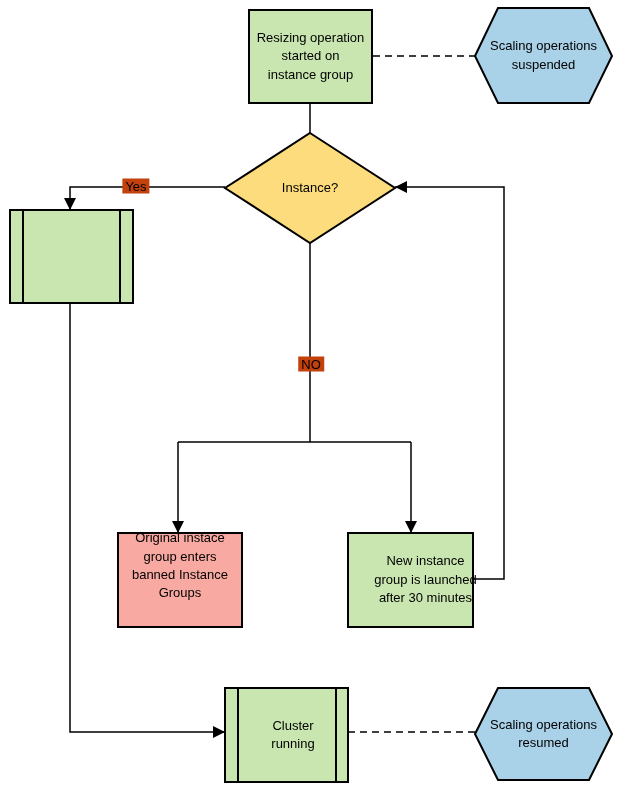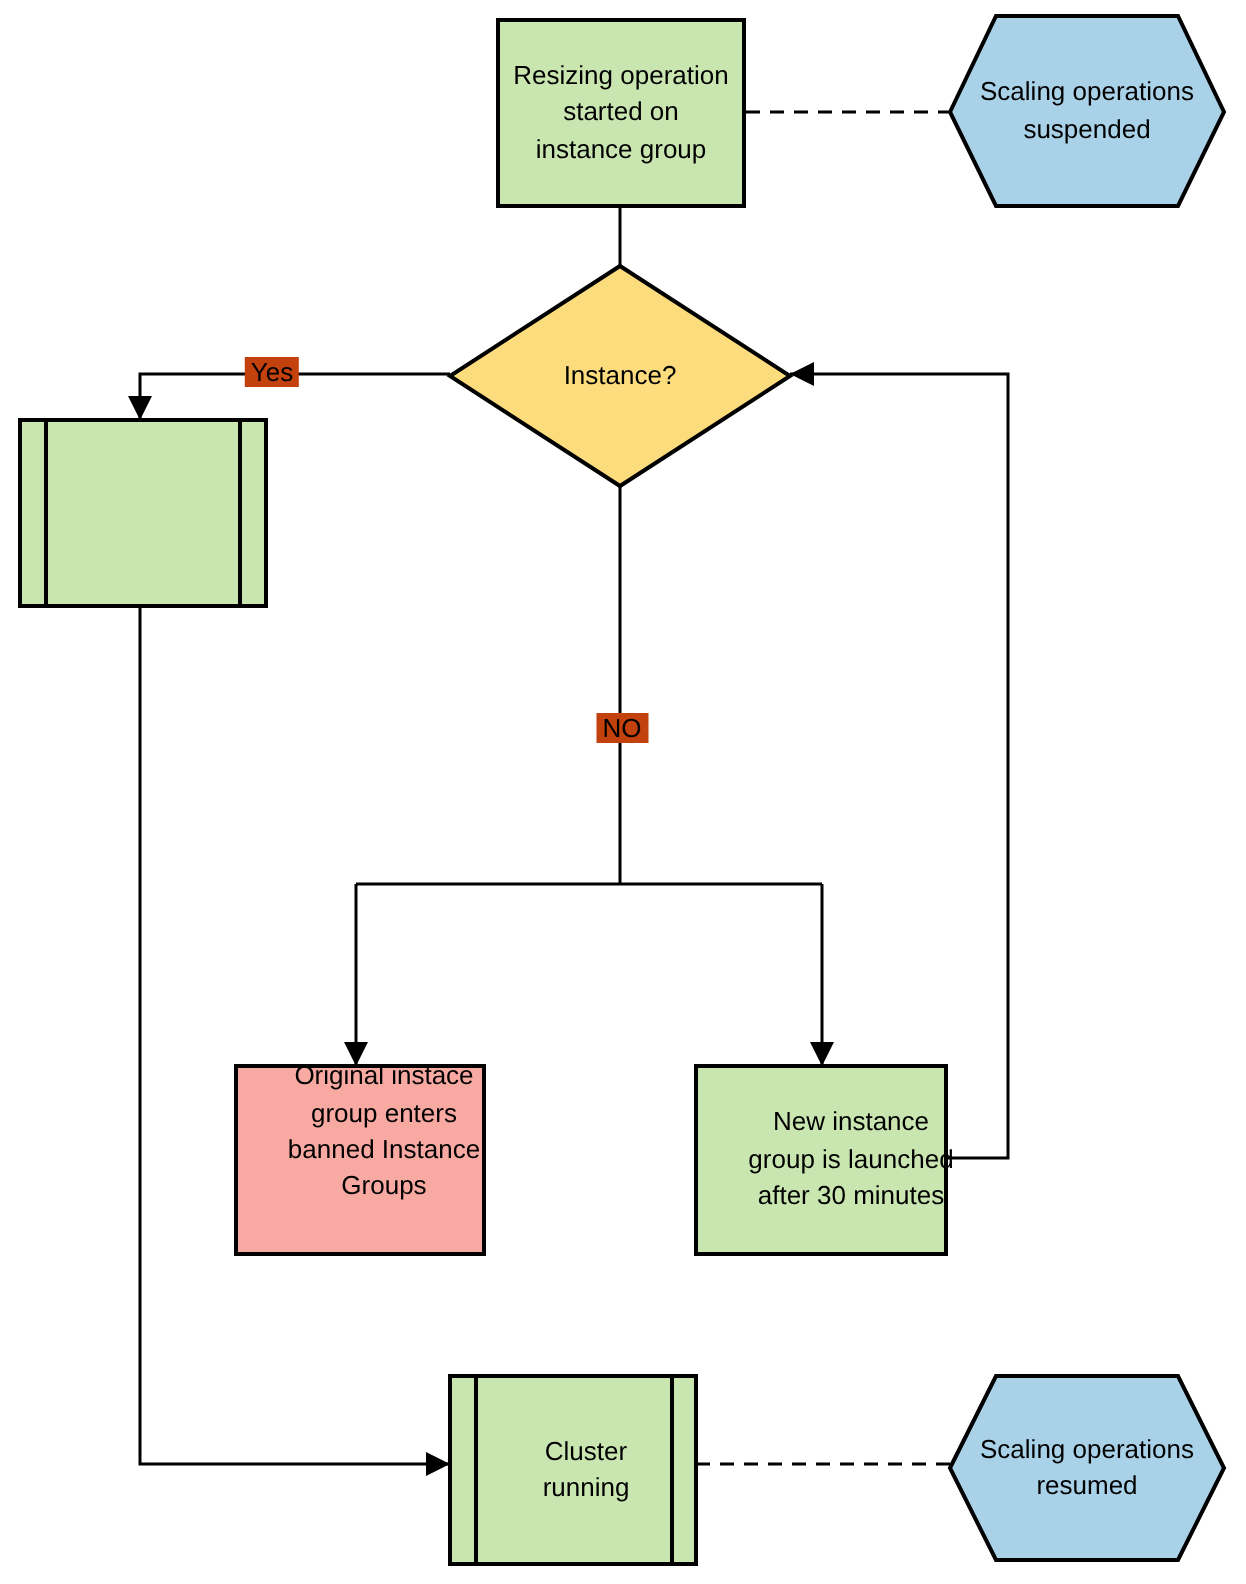--- a/index.html
+++ b/index.html
@@ -26,21 +26,21 @@
     background:#c2410c;
     padding:0 3px;
     font-size:13px;color:#000;
     pointer-events:none;
   }
   
   .lbl-start{left:249px;top:10px;width:123px;height:93px;border-radius:20px;}
   .lbl-suspended{left:475px;top:8px;width:137px;height:95px;}
   .lbl-decision{left:225px;top:133px;width:170px;height:110px;}
   .lbl-resizing{left:10px;top:210px;width:123px;height:93px;}
-  .lbl-banned{left:130px;top:533px;width:124px;height:66px;}
+  .lbl-banned{left:118px;top:533px;width:124px;height:66px;}
   .lbl-newgroup{left:348px;top:533px;width:125px;height:94px;padding-left:15px;}
   .lbl-cluster{left:225px;top:688px;width:136px;height:94px;}
   .lbl-resumed{left:475px;top:688px;width:137px;height:92px;}
   .lbl-yes{left:136px;top:186px;}
   .lbl-no{left:311px;top:351px;margin-top:13px;}
 </style>
 </head>
 <body>
 
 <div id="canvas">

